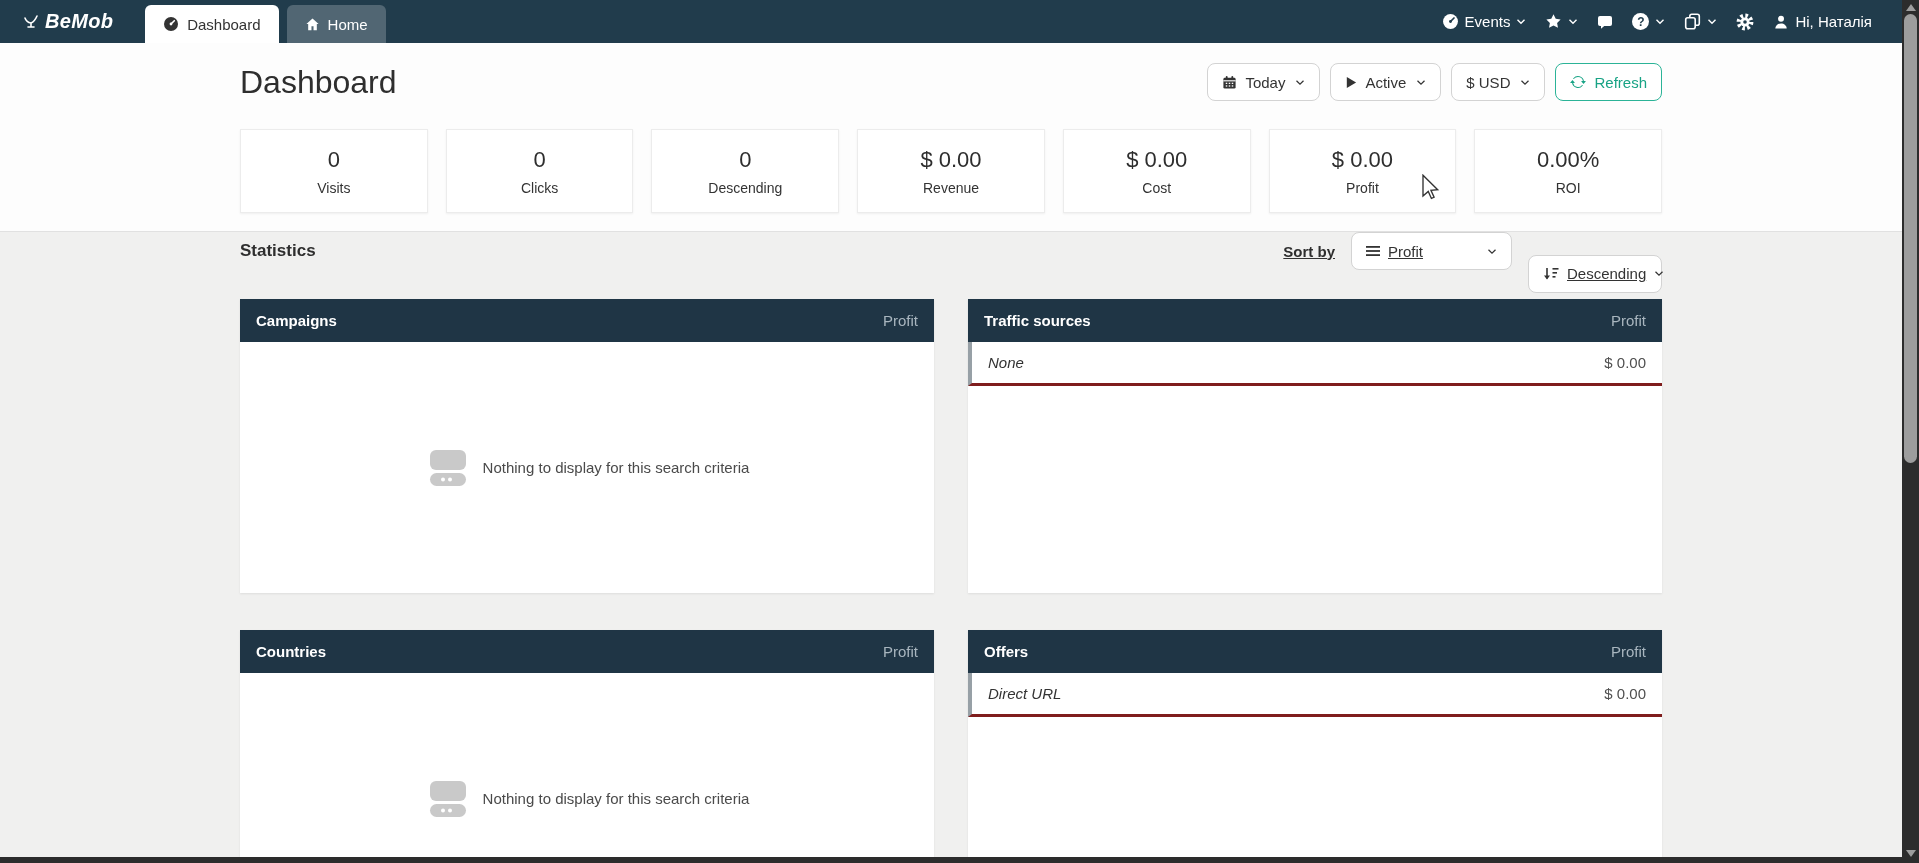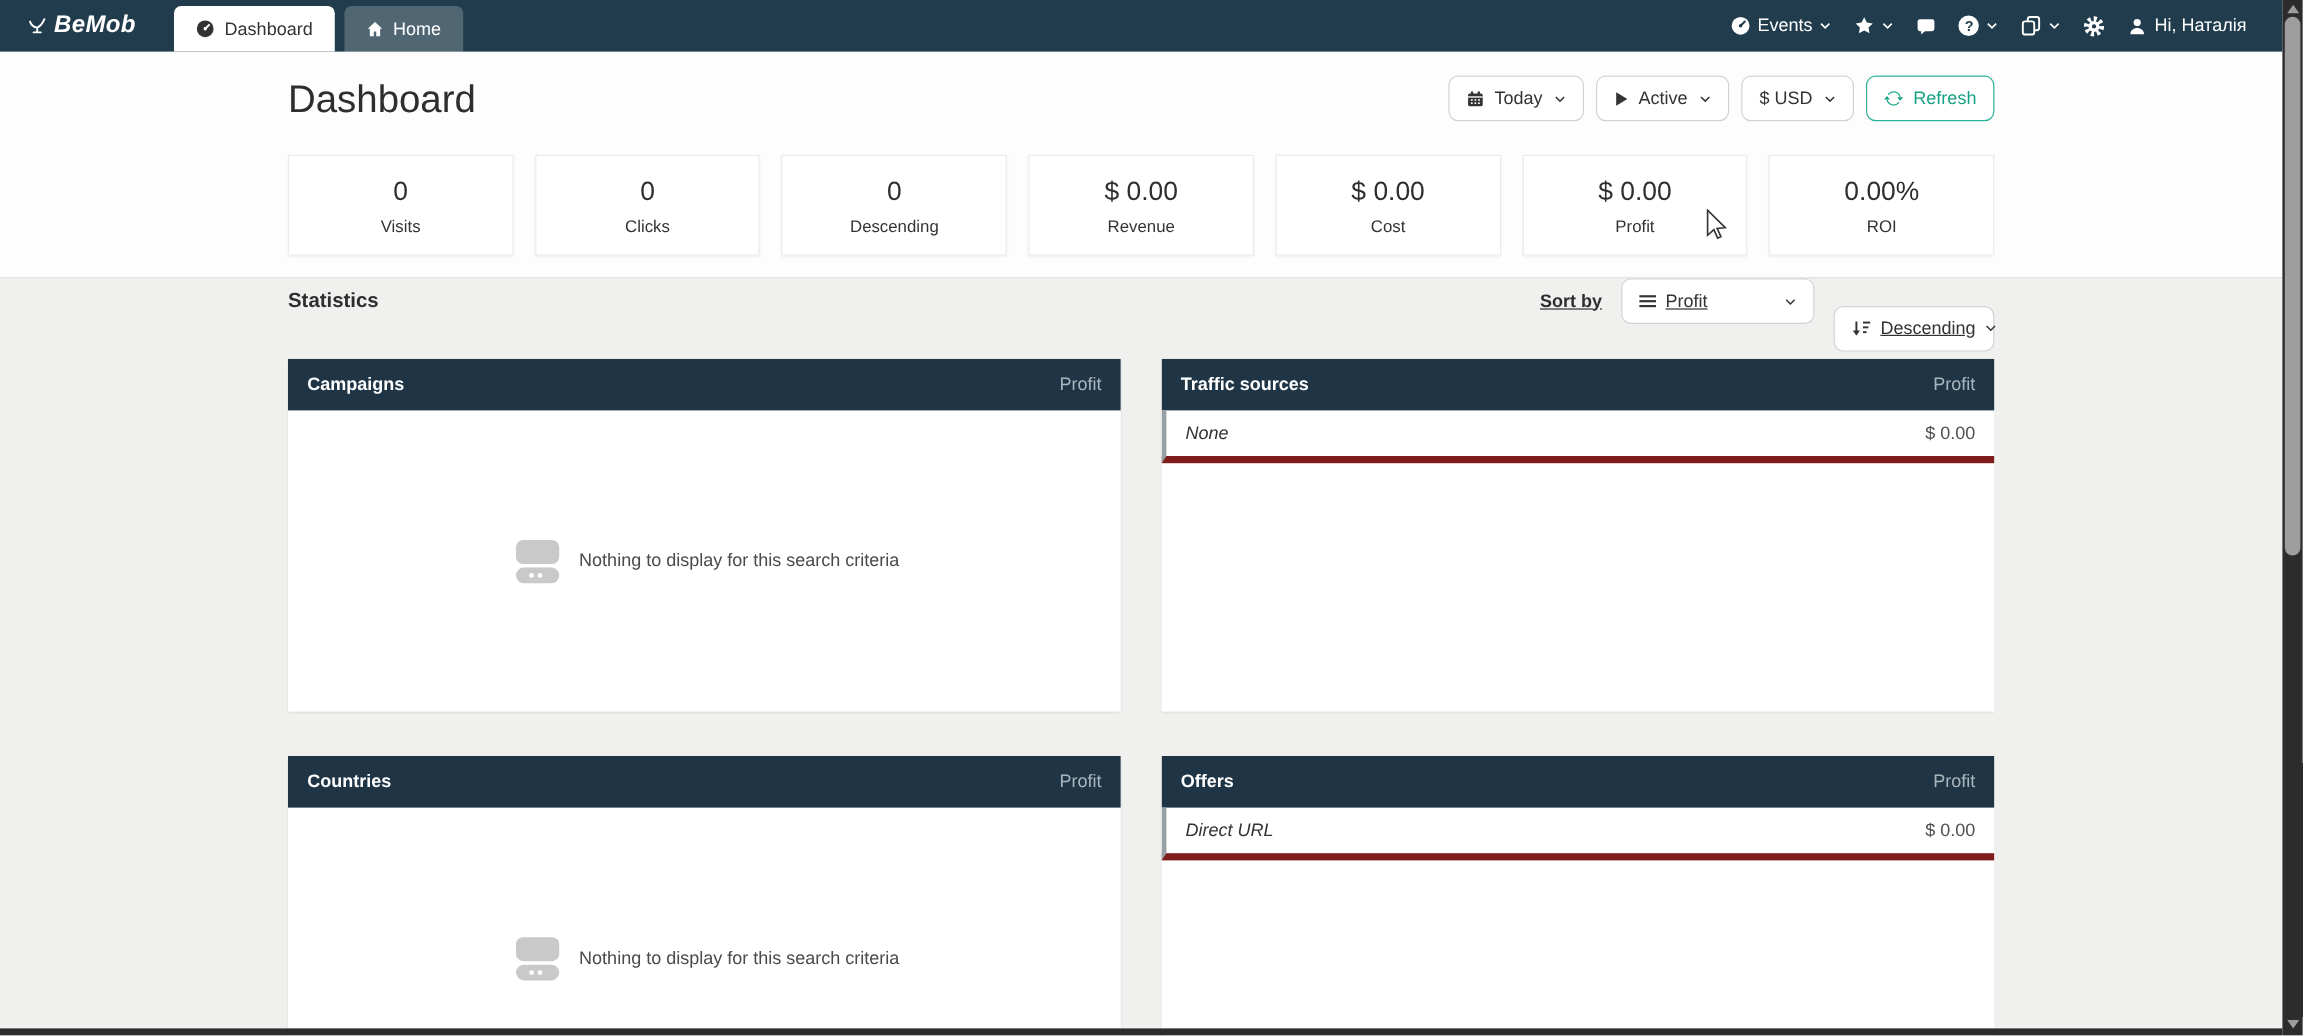--- a/index.html
+++ b/index.html
@@ -82,21 +82,21 @@
   .panel { background:#fff; box-shadow:0 1px 2px rgba(0,0,0,.08); display:flex; flex-direction:column; overflow:hidden; }
   .panel-header {
     height:43px; flex:0 0 43px; background:#1f3545; color:#fff;
     display:flex; align-items:center; padding:0 16px;
   }
   .panel-title { font-size:15px; font-weight:bold; }
   .panel-metric { margin-left:auto; font-size:15px; color:#a9b6bf; }
   .panel-body { flex:1; display:flex; flex-direction:column; }
   .panel-row {
     height:44px; flex:0 0 44px; display:flex; align-items:center; padding:0 16px;
-    border-left:4px solid #97a0a6; border-bottom:6px solid #7f1d1d;justify-content:flex-end;
+    border-left:4px solid #97a0a6; border-bottom:3px solid #7f1d1d;justify-content:flex-end;
   }
   .row-name { font-size:15px; font-style:italic; color:#333; }
   .row-value { margin-left:auto; font-size:15px; color:#4f4f4f; }
   .empty-state {
     flex:1; display:flex; flex-direction:row; align-items:center; justify-content:center; gap:12px;
   }
   .empty-text { font-size:15px; color:#4a4a4a; }
 
   
   .scrollbar {

